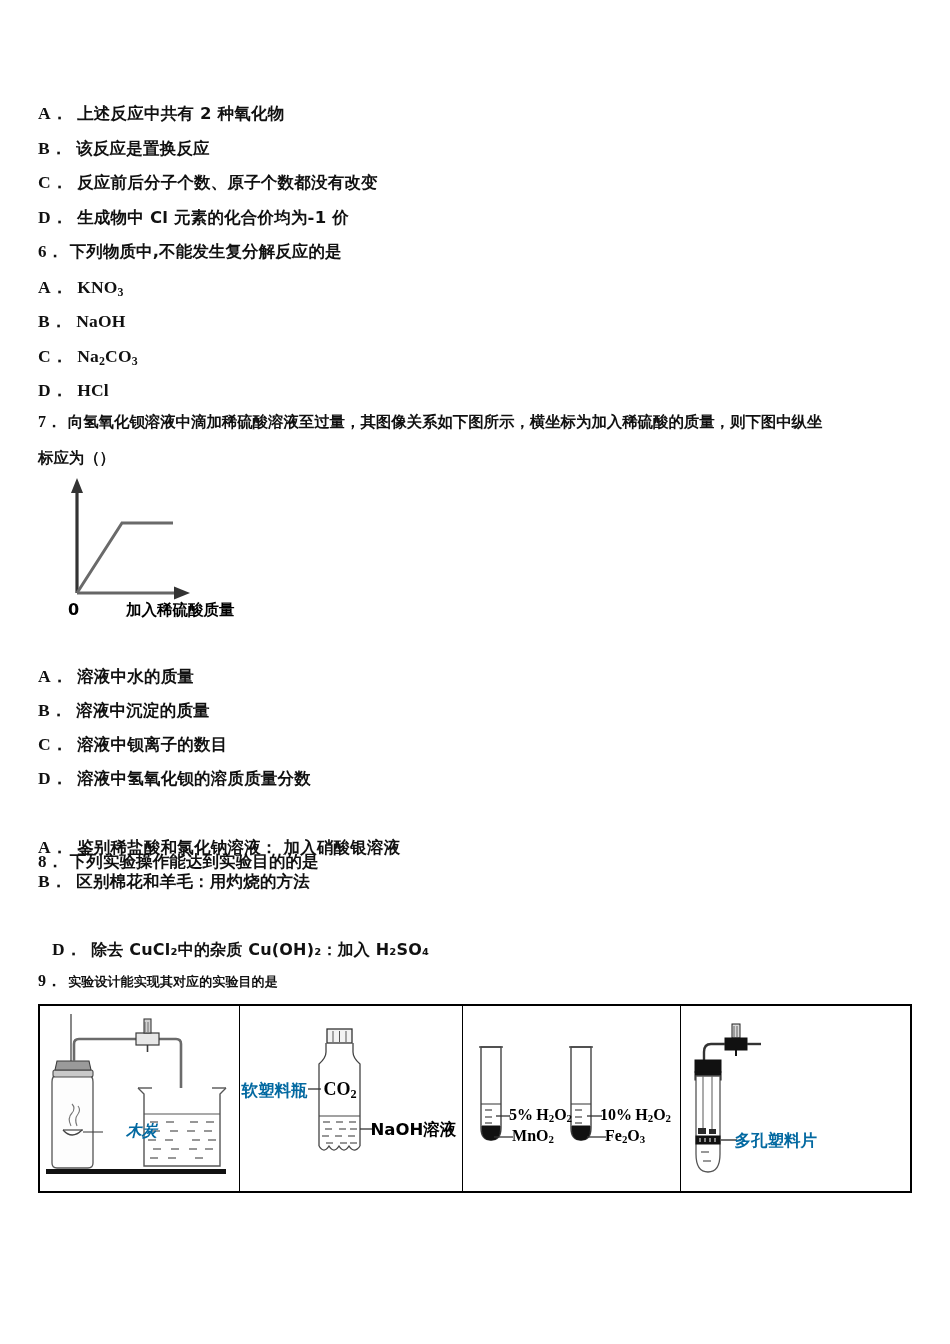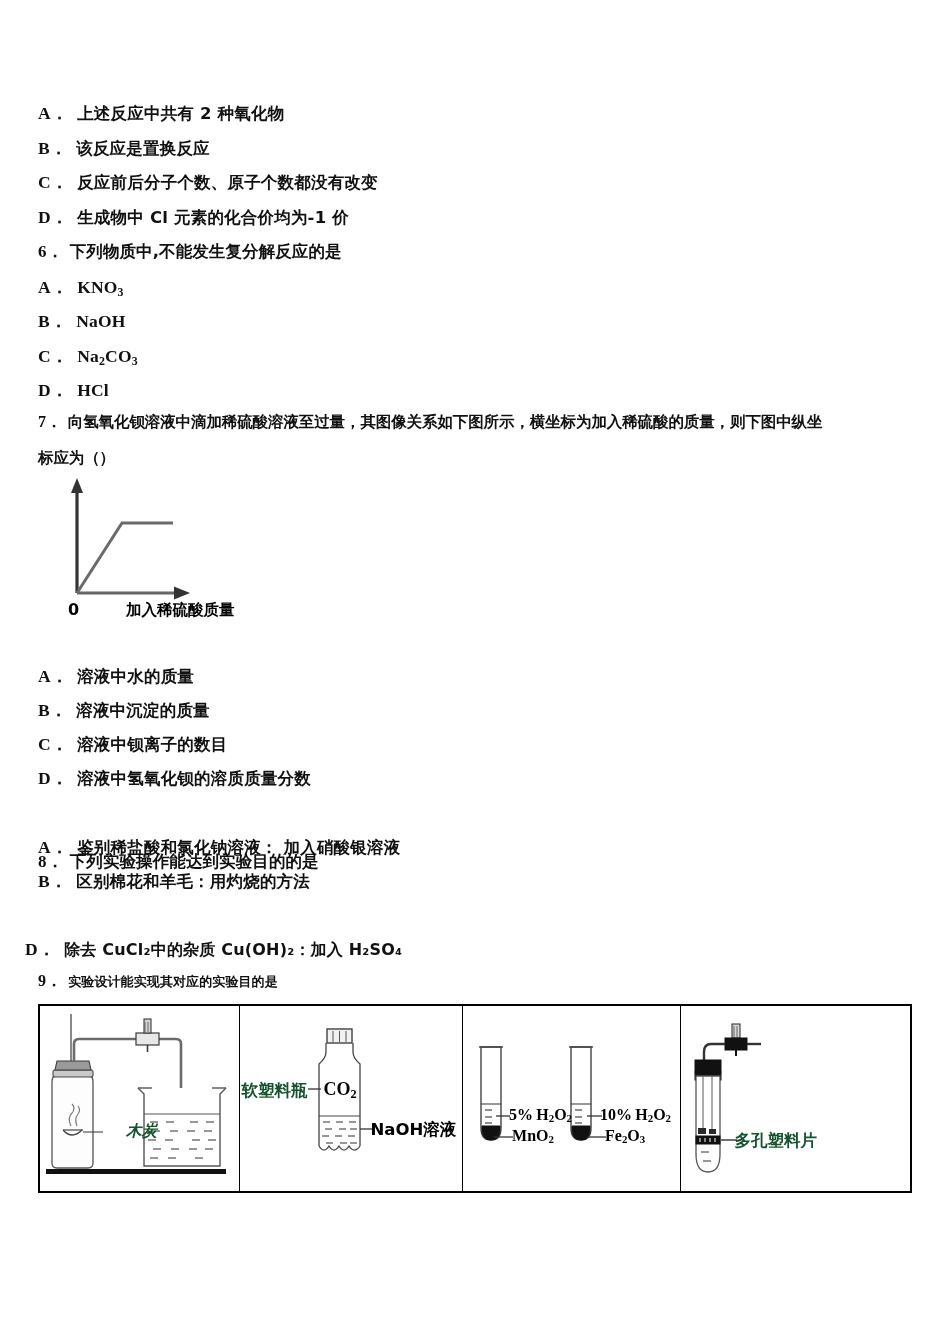--- a/index.html
+++ b/index.html
@@ -102,21 +102,21 @@
   .c1 { width: 200px; }
   .c2 { width: 224px; }
   .c3 { width: 218px; }
   .c4 { width: 230px; }
   .exp-cell svg { position: absolute; left: 0; top: 0; }
   .diaglabel {
     position: absolute;
     font-family: "DejaVu Sans", "Liberation Sans", sans-serif;
     font-weight: bold;
     white-space: nowrap;
-    color: #14532d;
+    color: #0369a1;
   }
   .serifLabel {
     font-family: "Liberation Serif", "DejaVu Serif", serif;
     font-weight: bold;
     white-space: nowrap;
     position: absolute;
     color: #000;
   }
 </style>
 </head>
@@ -190,21 +190,21 @@
 
   <div class="line qline" style="left:38px; top:830px;margin-top:20px;">
     <span class="qnum">8．</span><span class="cn">下列实验操作能达到实验目的的是</span>
   </div>
   <div class="line opt" style="left:38px; top:835px;">
     <span class="lbl">A．</span><span class="cn">鉴别稀盐酸和氯化钠溶液： 加入硝酸银溶液</span>
   </div>
   <div class="line opt" style="left:38px; top:869px;">
     <span class="lbl">B．</span><span class="cn">区别棉花和羊毛：用灼烧的方法</span>
   </div>
-  <div class="line opt" style="left:25px; top:937px;text-align:right;">
+  <div class="line opt" style="left:52px; top:937px;text-align:right;">
     <span class="lbl">D．</span><span class="cn" style="font-size:16px">除去 CuCl₂中的杂质 Cu(OH)₂：加入 H₂SO₄</span>
   </div>
 
   <div class="line qline" style="left:38px; top:971px; font-size:16px;">
     <span class="qnum">9．</span><span class="cn" style="font-size:13px">实验设计能实现其对应的实验目的是</span>
   </div>
 
   <div class="exp-table">
 
     <div class="exp-cell c1">

